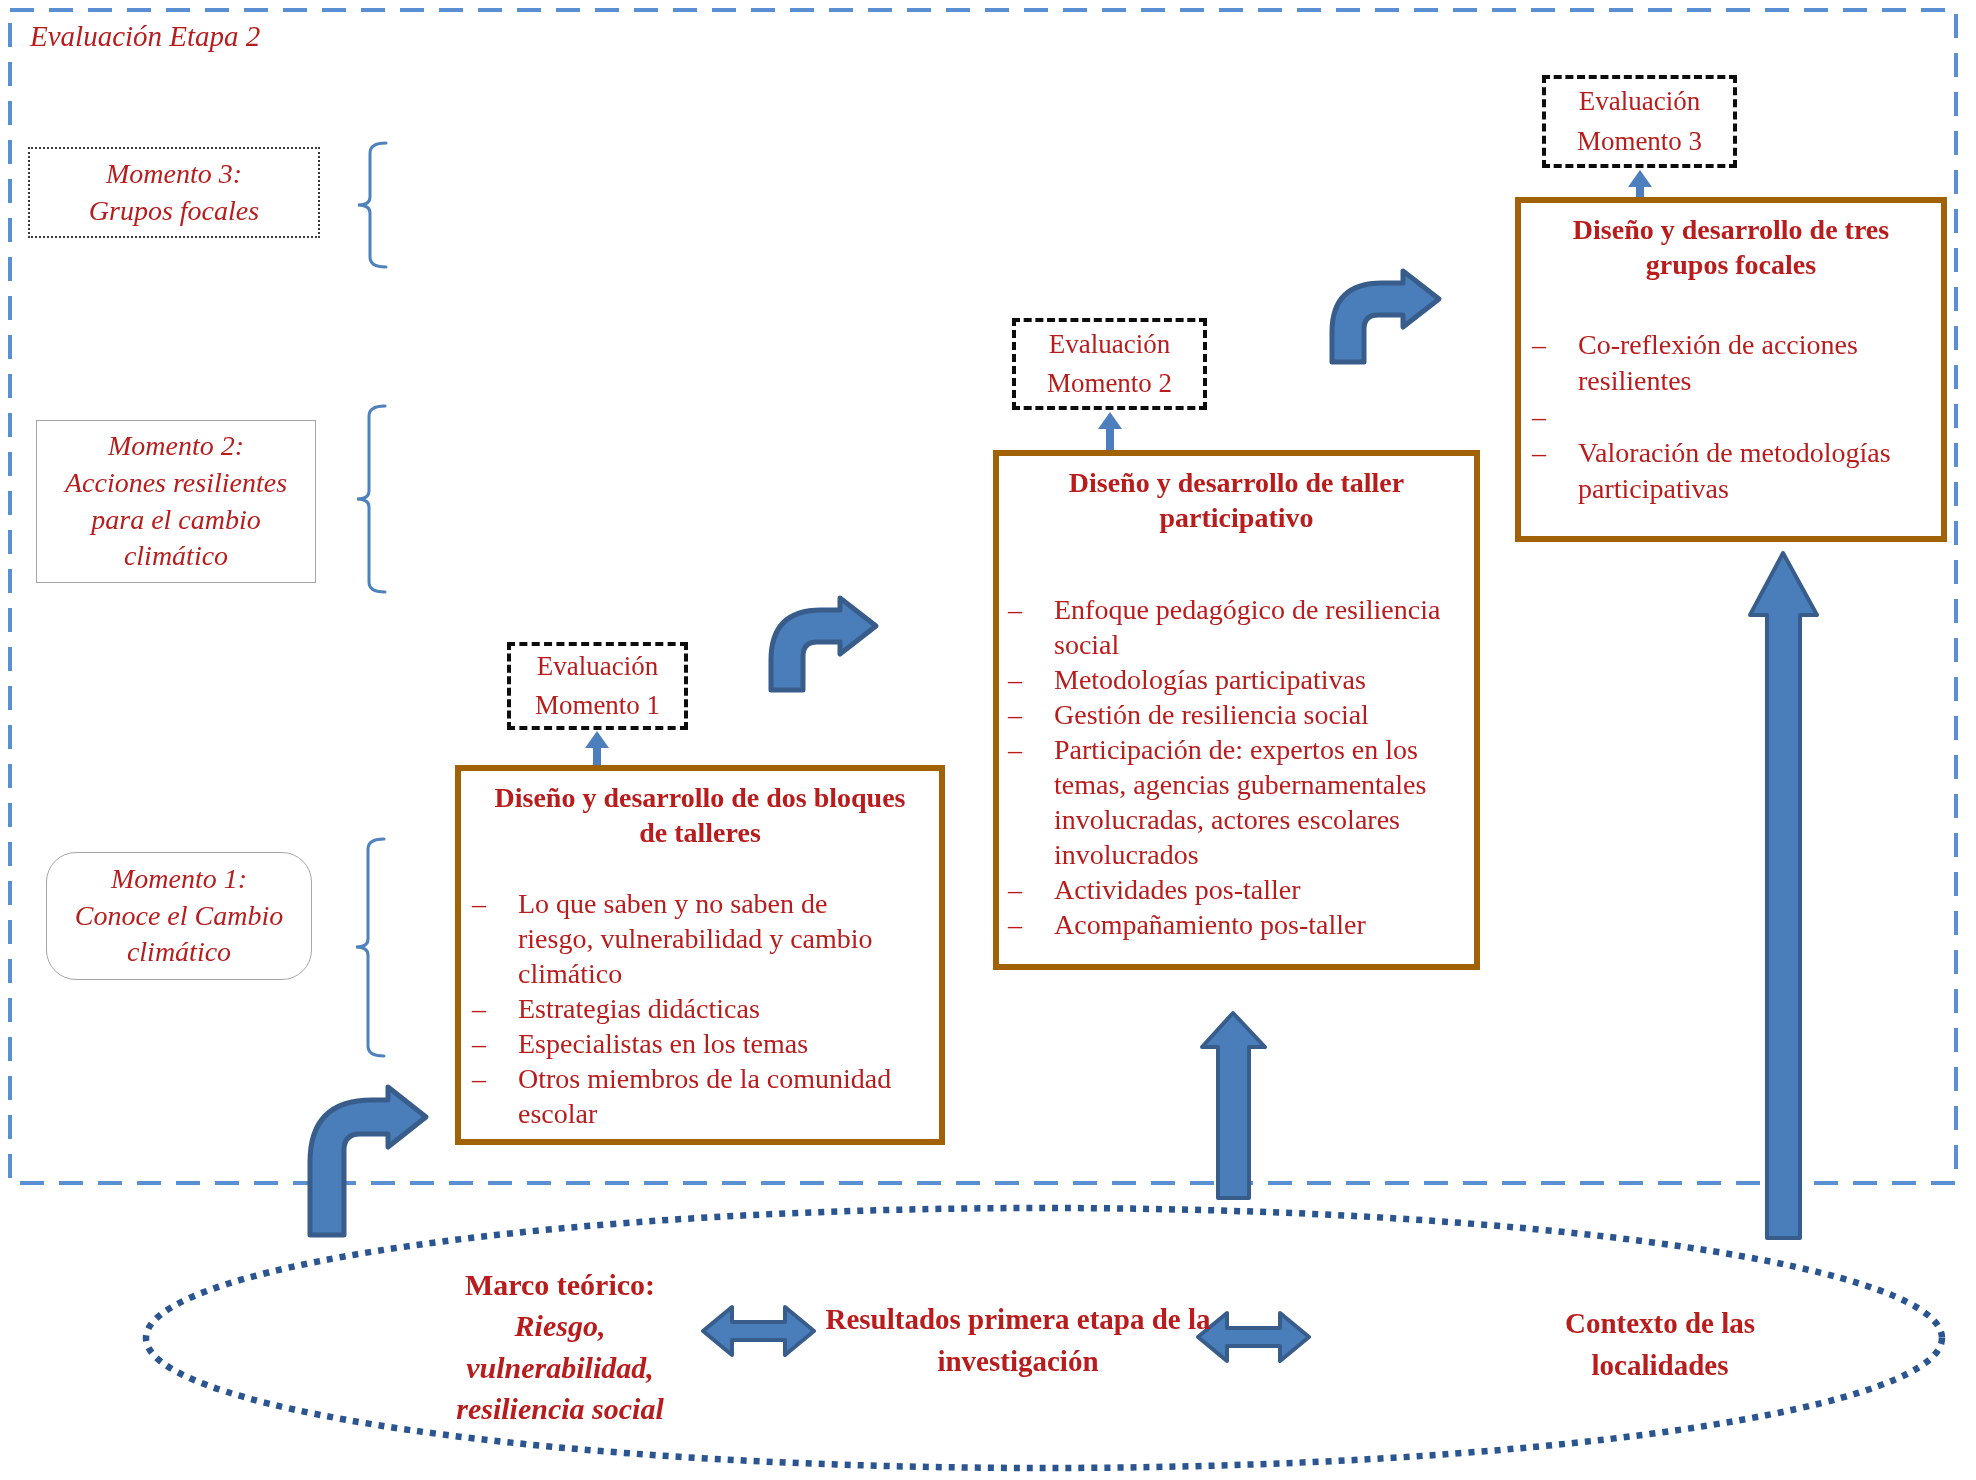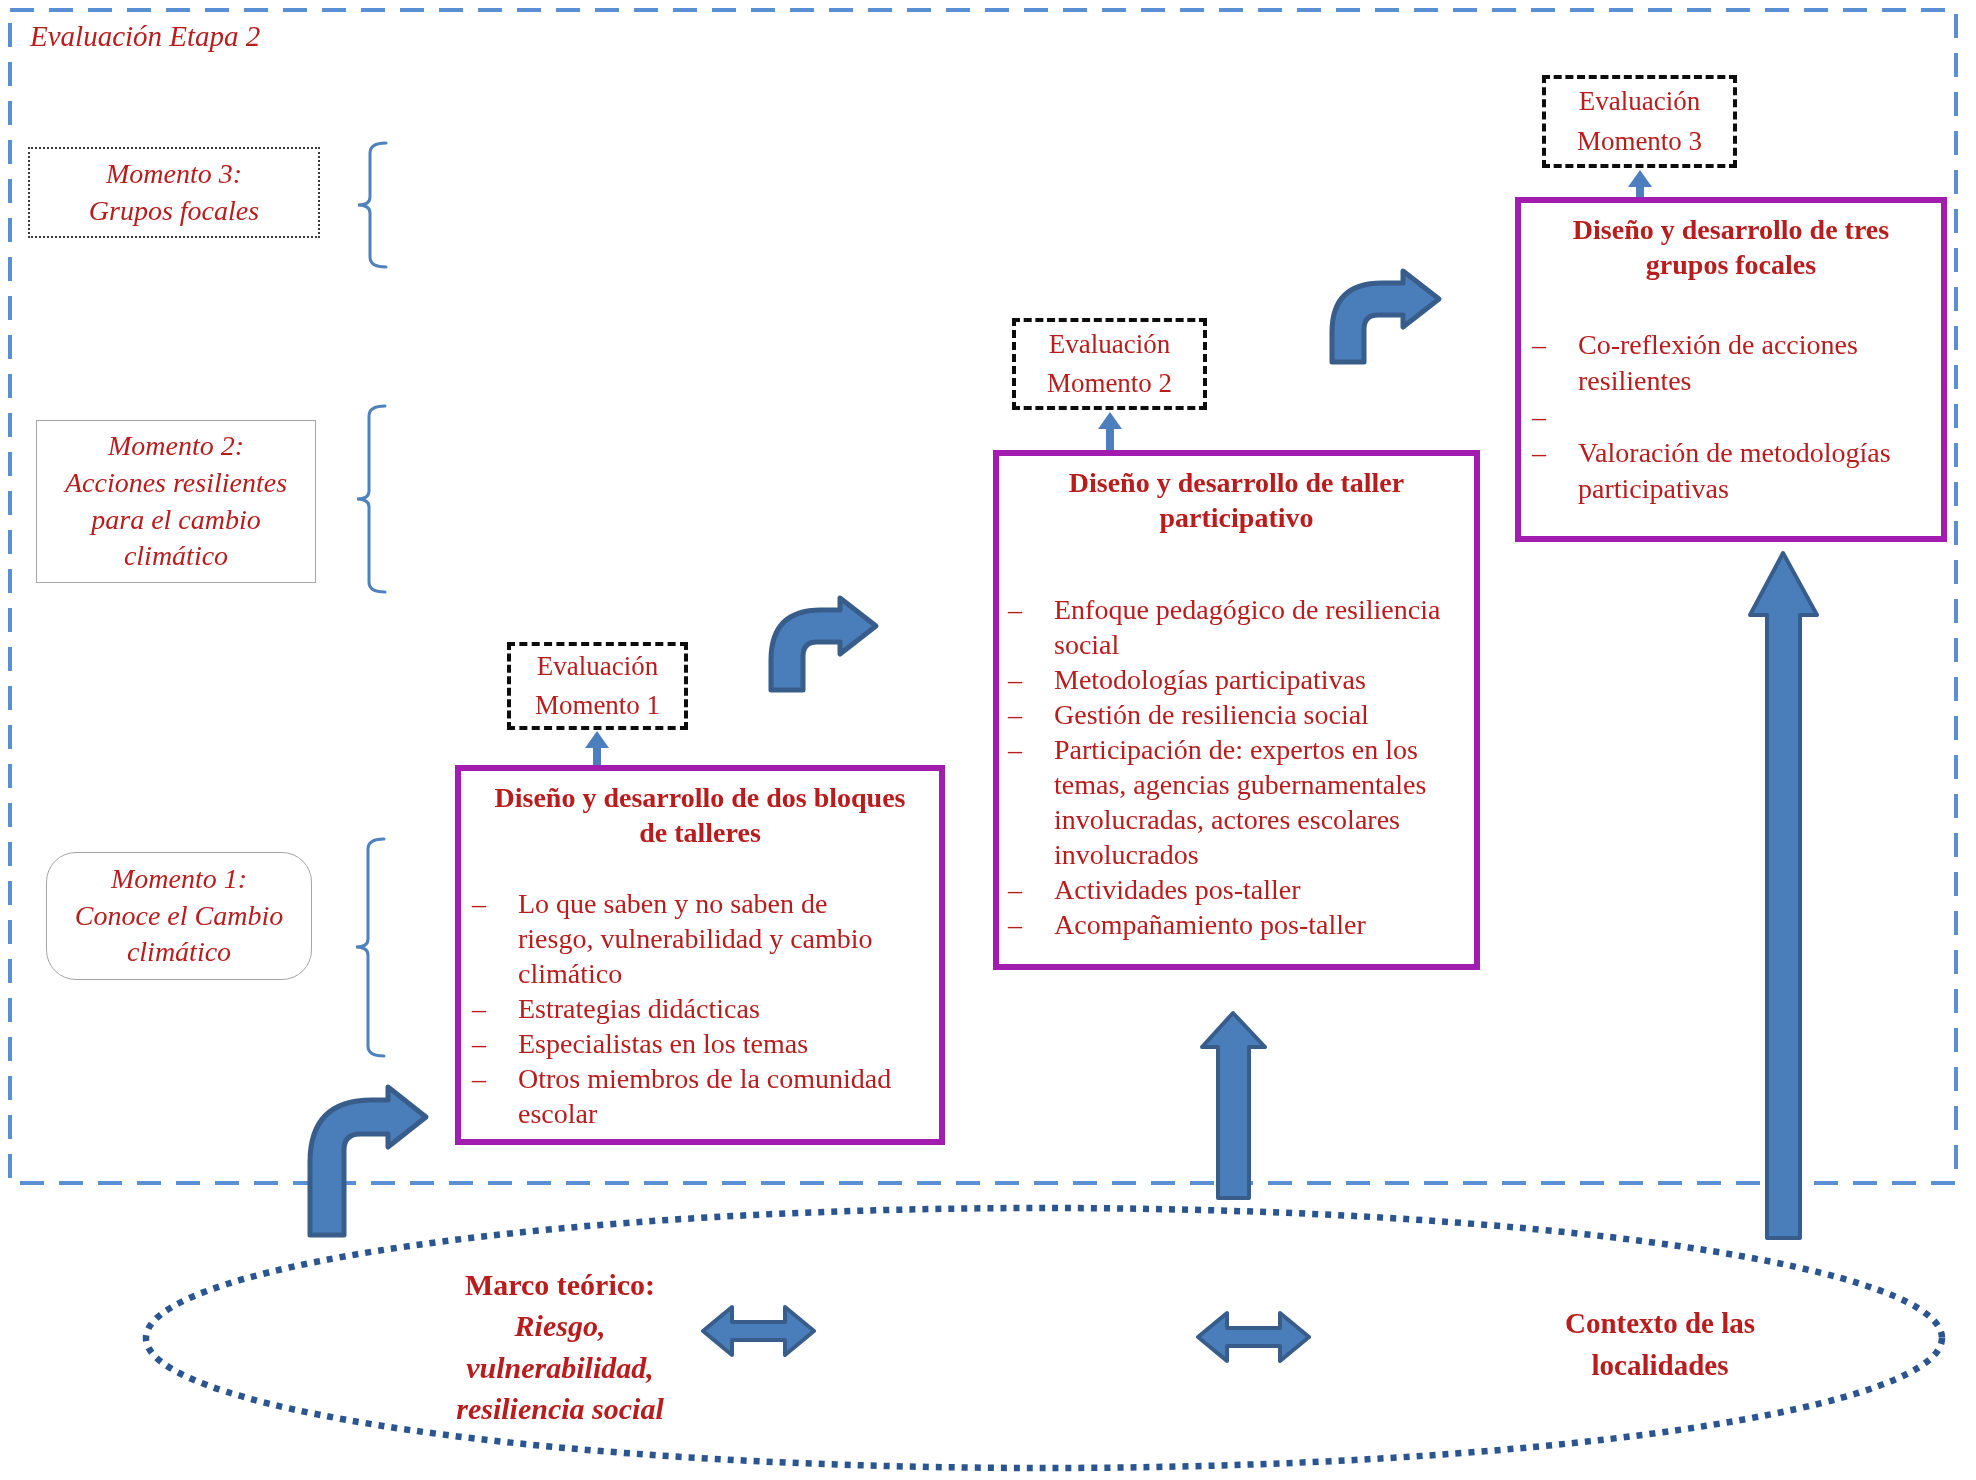--- a/index.html
+++ b/index.html
@@ -13,21 +13,21 @@
   .frame-label{font-style:italic;font-size:29px;white-space:nowrap;}
 
   .momento{
     display:flex;flex-direction:column;justify-content:center;align-items:center;
     text-align:center;font-style:italic;font-size:28px;line-height:1.32;background:#fff;
   }
   .momento .pre{white-space:pre-line;}
   .m-dotted{border:2px dotted #3a3a3a;}
   .m-solid{border:1px solid #a6a6a6;}
 
-  .mainbox{border:6px solid #a21caf;background:#fff;}
+  .mainbox{border:6px solid #a16207;background:#fff;}
   .mainbox .title{
     margin-top:9px;text-align:center;font-weight:bold;font-size:28px;line-height:35px;white-space:pre-line;
   }
   .list{font-size:28px;line-height:35px;}
   .list.lh36{line-height:36px;}
   .item{display:flex;}
   .item .dash{width:46px;flex:0 0 46px;padding-left:6px;}
   .item .txt{flex:1;white-space:pre-line;}
 
   .evalbox{
@@ -201,16 +201,18 @@
 participativas</span>
     </div>
   </div>
 
   <div class="abs ell-text" style="left:330px;top:1264px;width:460px;">
     <div class="ell-heading">Marco teórico:</div>
     <div class="ell-emphasis">Riesgo,
 vulnerabilidad,
 resiliencia social</div>
   </div>
+  <div class="abs ell-text ell-bold" style="left:808px;top:1298px;width:420px;">Resultados primera etapa de la
+investigación</div>
   <div class="abs ell-text ell-bold" style="left:1480px;top:1302px;width:360px;">Contexto de las
 localidades</div>
 
 </div>
 
 </body></html>

